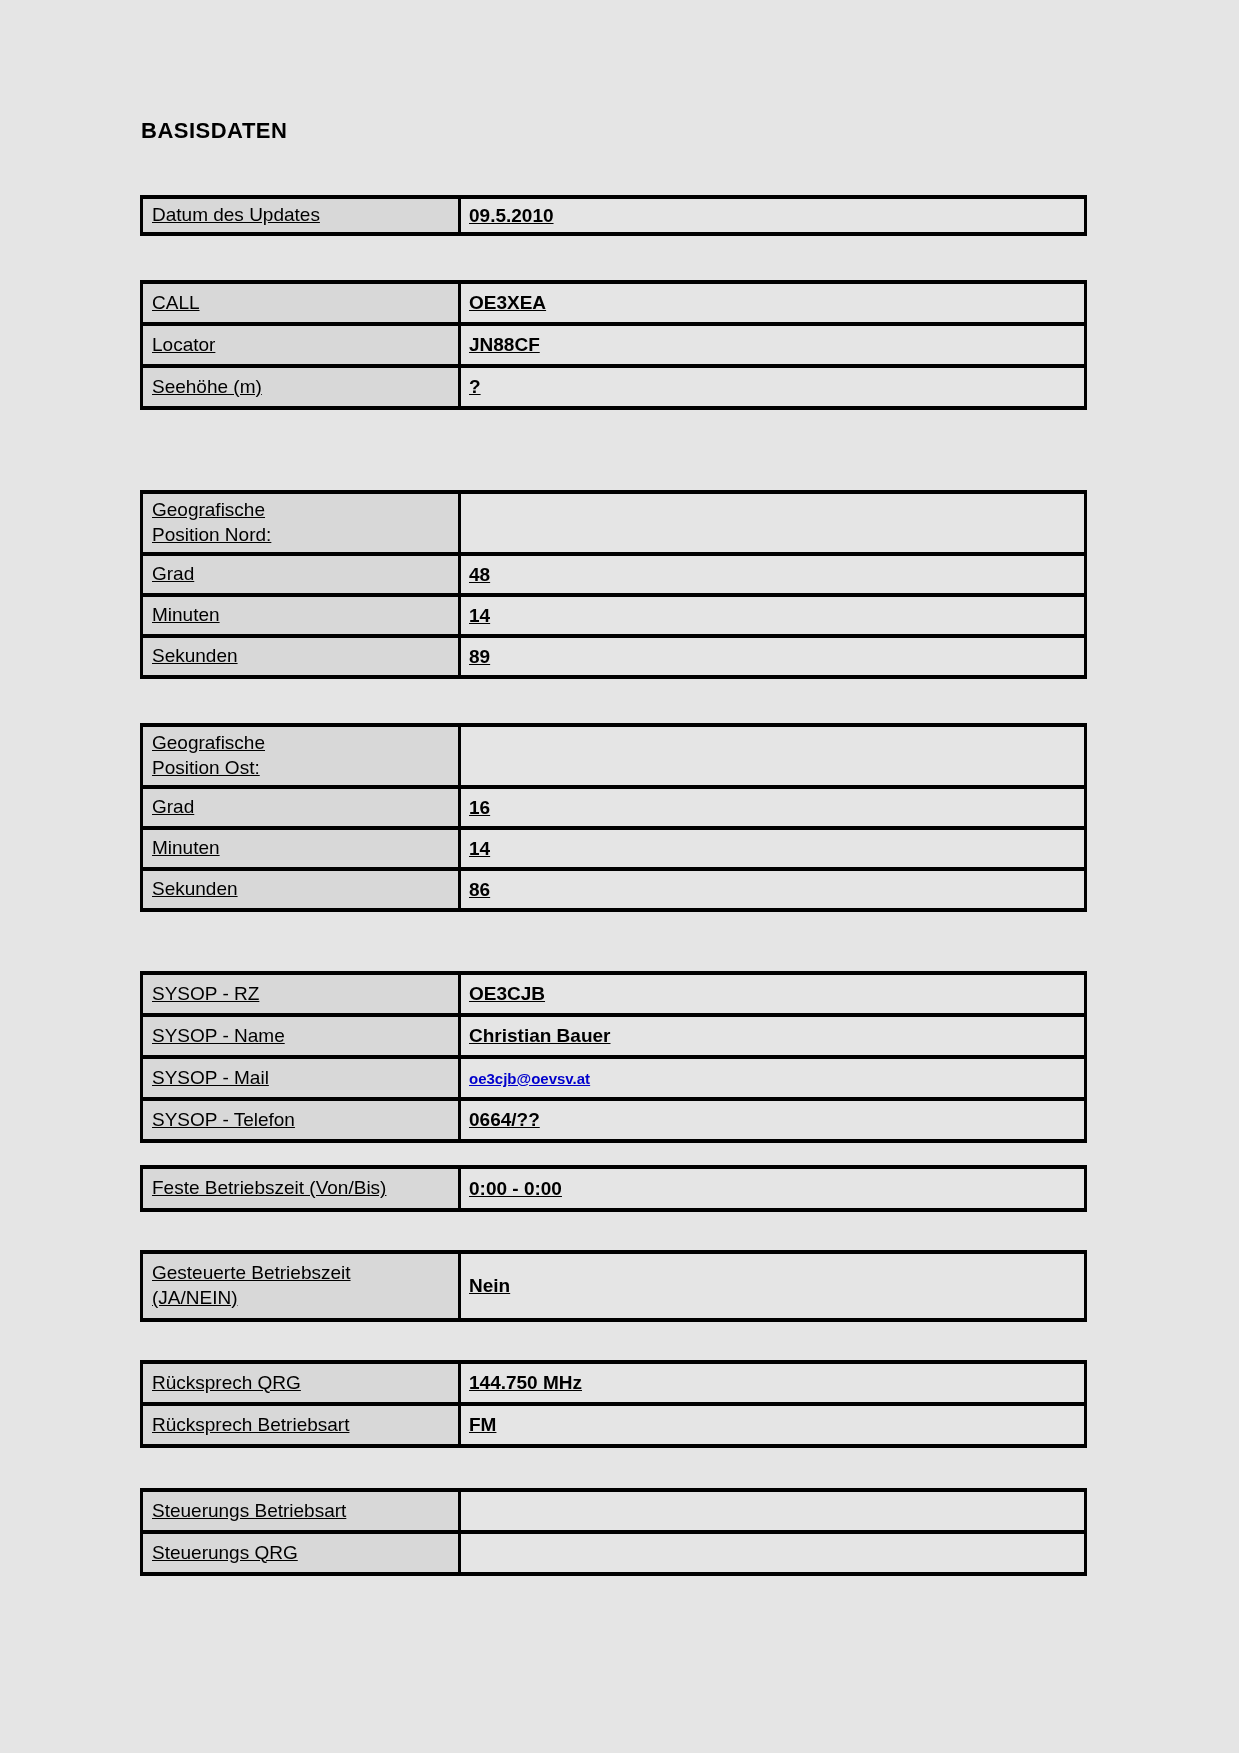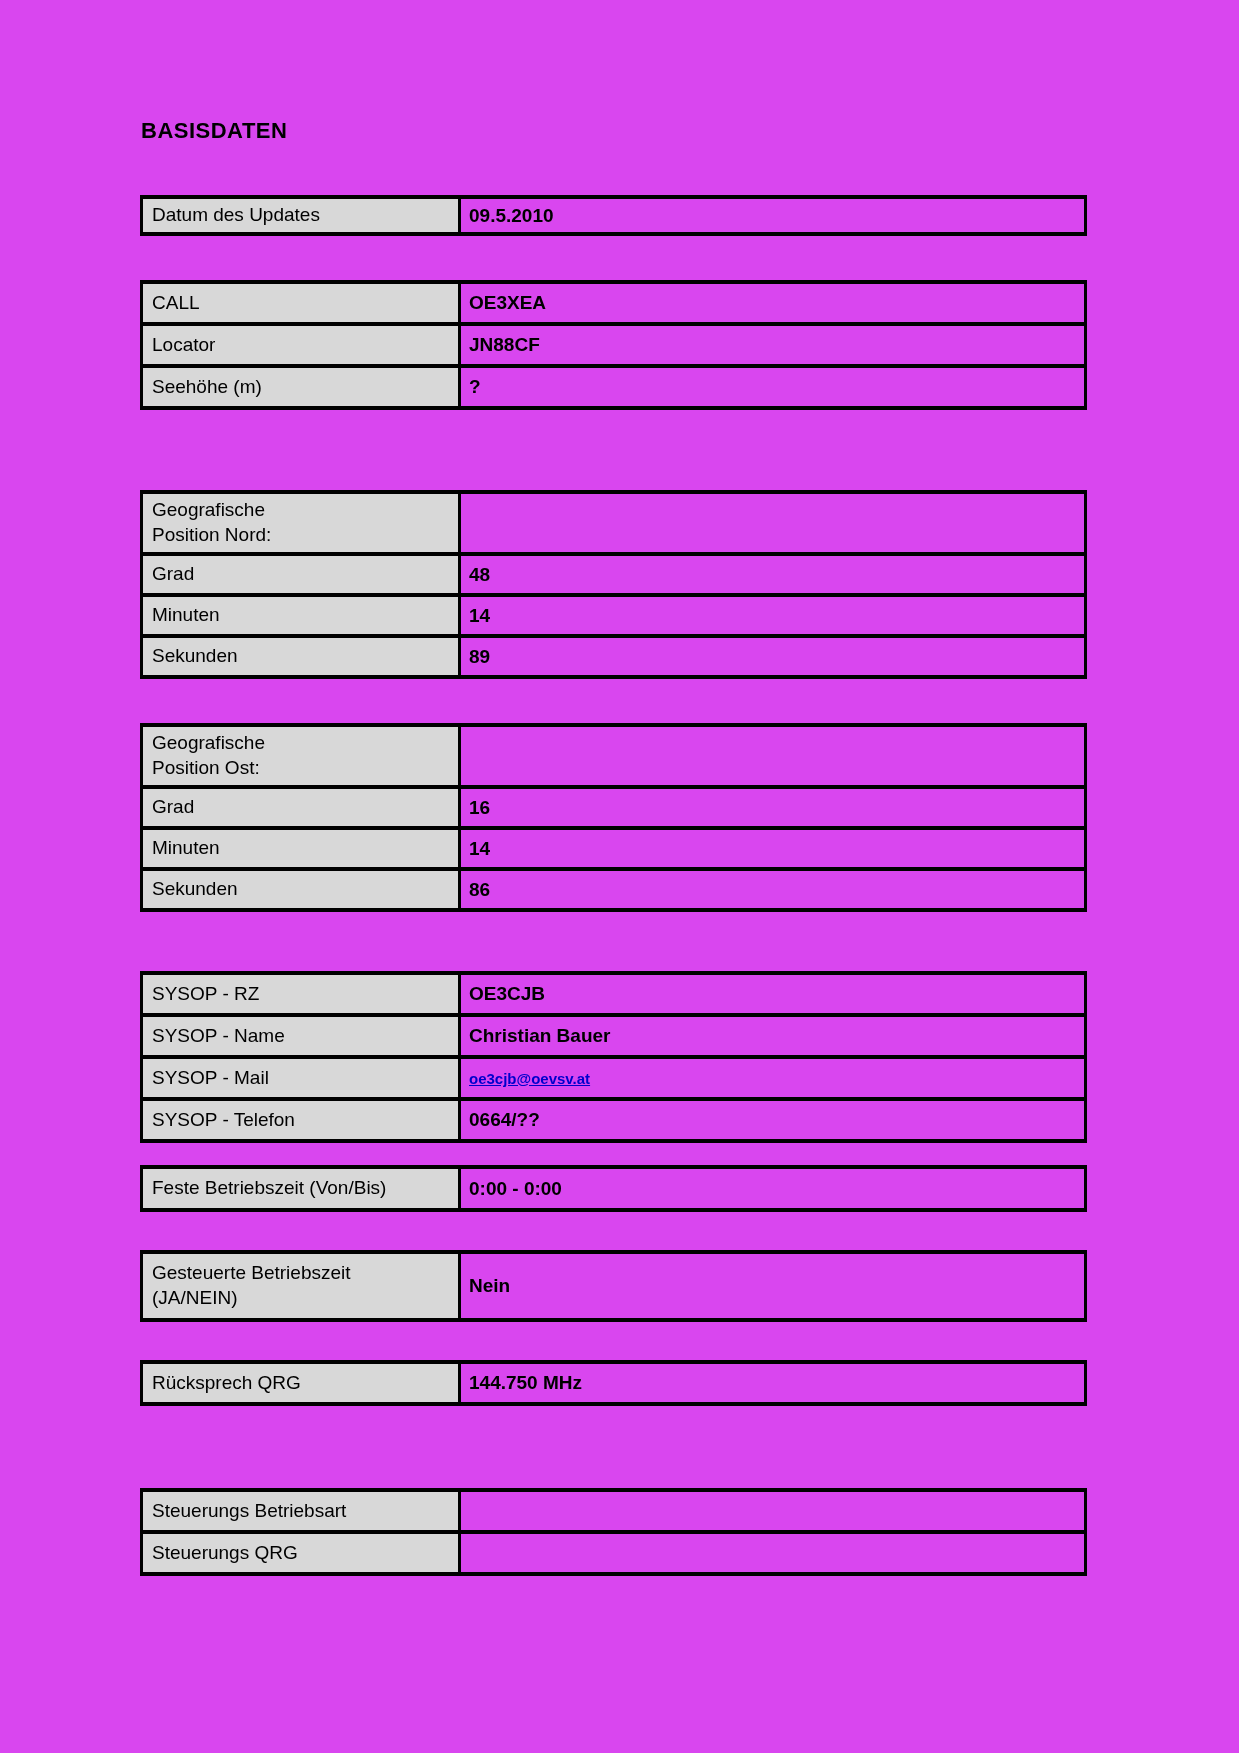--- a/index.html
+++ b/index.html
@@ -1,38 +1,39 @@
 <!DOCTYPE html>
 <html><head>
 <meta charset="utf-8">
 <style>
   html, body { margin: 0; padding: 0; background: #ffffff; }
   .page {
     position: relative;
     width: 1239px;
     height: 1753px;
-    background: #d946ef;
+    background: #e5e5e5;
     font-family: "Liberation Sans", sans-serif;
     color: #000000;
   }
   .doc-title {
     position: absolute;
     left: 141px;
     top: 118px;
     font-size: 22px;
     font-weight: bold;
     letter-spacing: 0.5px;
     white-space: nowrap;
   }
   table.tbl {
     position: absolute;
     left: 140px;
     width: 947px;
     border-collapse: collapse;
     table-layout: fixed;
+    text-decoration: underline;
   }
   table.tbl td {
     border: 3px solid #000000;
     border-top-width: 4px;
     border-bottom-width: 4px;
     overflow: hidden;
     vertical-align: middle;
   }
   td.lbl {
     width: 300px;
@@ -192,20 +193,24 @@
     </tr>
   </tbody>
     </table>
 
   <table class="tbl t8">
     <tbody>
         <tr>
       <td class="lbl">Rücksprech QRG</td>
       <td class="val">144.750 MHz</td>
     </tr>
+    <tr>
+      <td class="lbl">Rücksprech Betriebsart</td>
+      <td class="val">FM</td>
+    </tr>
   </tbody>
     </table>
 
   <table class="tbl t9">
     <tbody>
         <tr>
       <td class="lbl">Steuerungs Betriebsart</td>
       <td class="val"></td>
     </tr>
     <tr>

